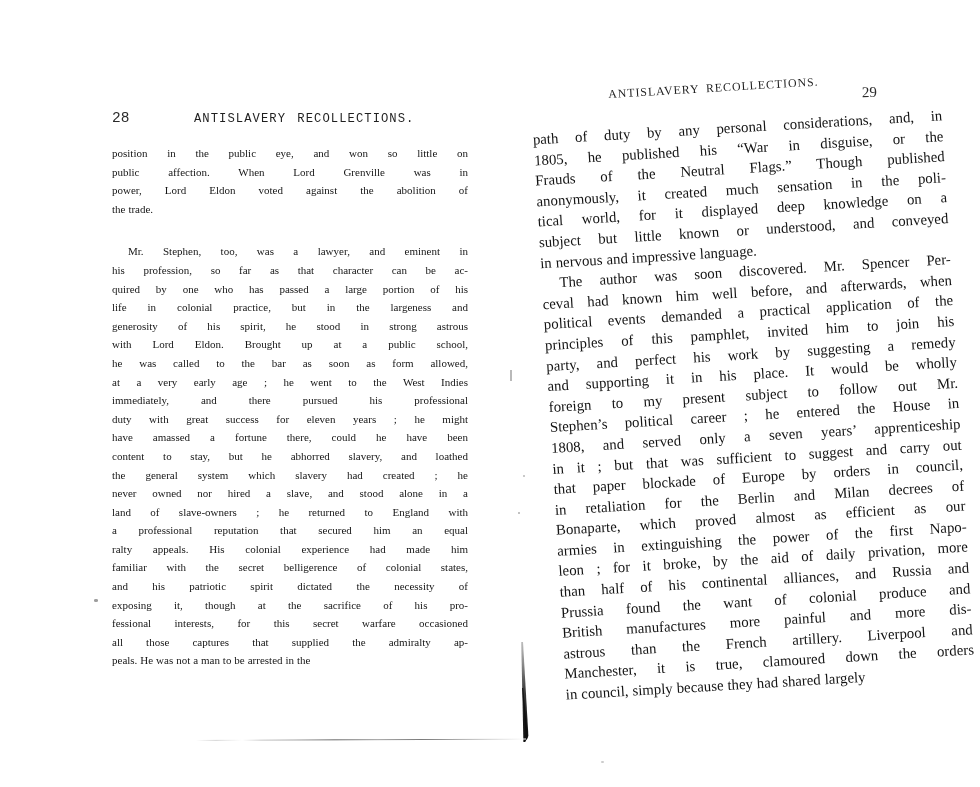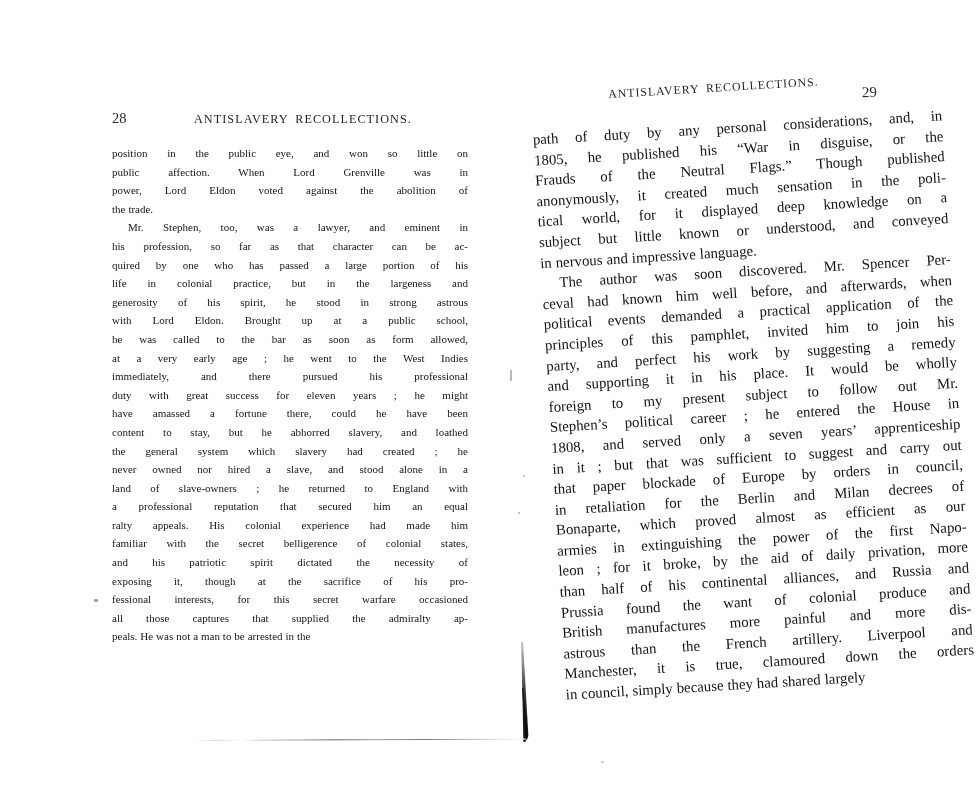--- a/index.html
+++ b/index.html
@@ -28,20 +28,21 @@
     width: 356px;
   }
 
   .running-head {
     position: relative;
     height: 26px;
     font-size: 12.4px;
     letter-spacing: 0.9px;
     color: #1c1c1c;
     white-space: nowrap;
+    font-family: Liberation Mono, monospace;
   }
   .running-head .folio {
     position: absolute;
     left: 0;
     top: 0;
     font-size: 14.5px;
     letter-spacing: 0;
     color: #2a2a2a;
   }
   .running-head .head-title {
@@ -63,20 +64,21 @@
   }
   .body-left p {
     margin: 0;
     text-indent: 0;
     text-align: justify;
     text-align-last: justify;
     word-spacing: 0.2px;
   }
   .body-left p.indented {
     text-indent: 16px;
+    margin-top: 24px;
   }
   .body-left p.lastline {
     text-align-last: left;
   }
   .body-left p + p {
     margin-top: 0;
   }
 
   
   .page-right-wrap {

